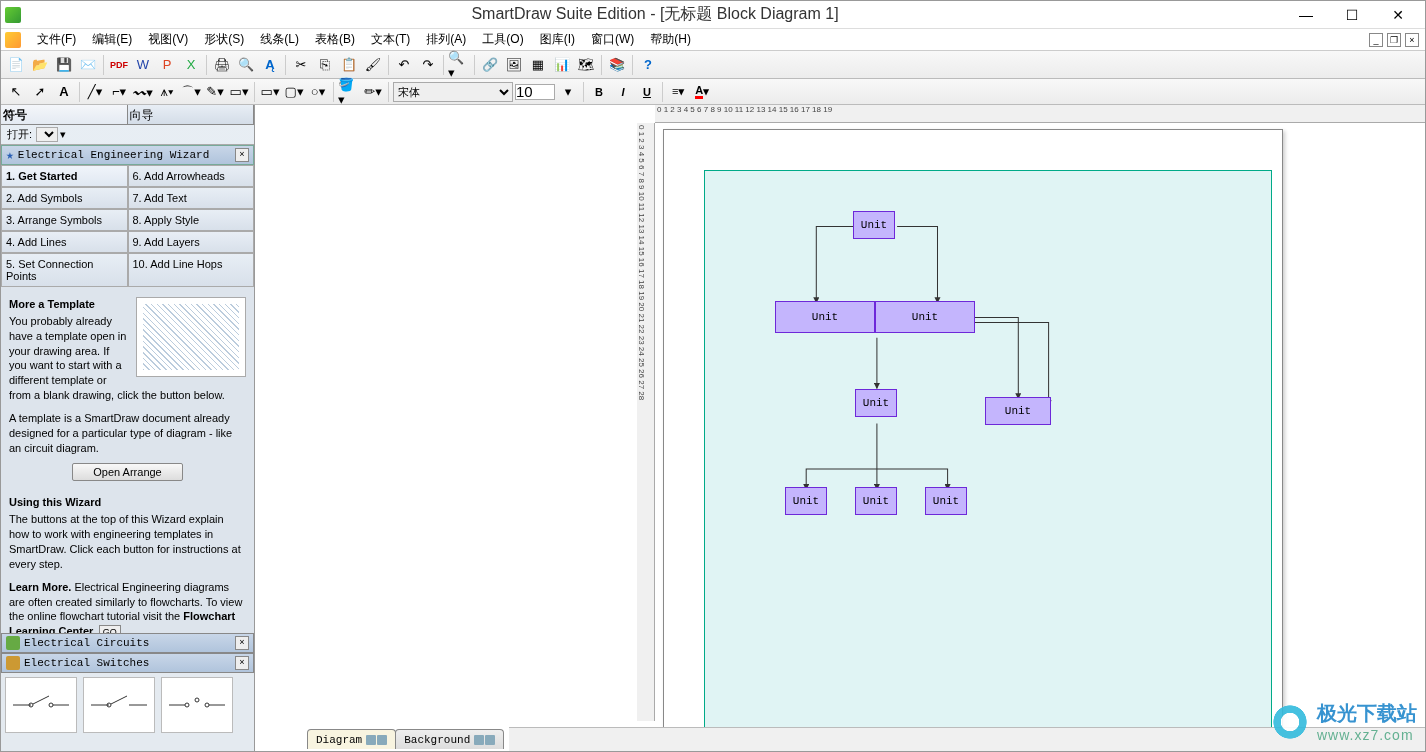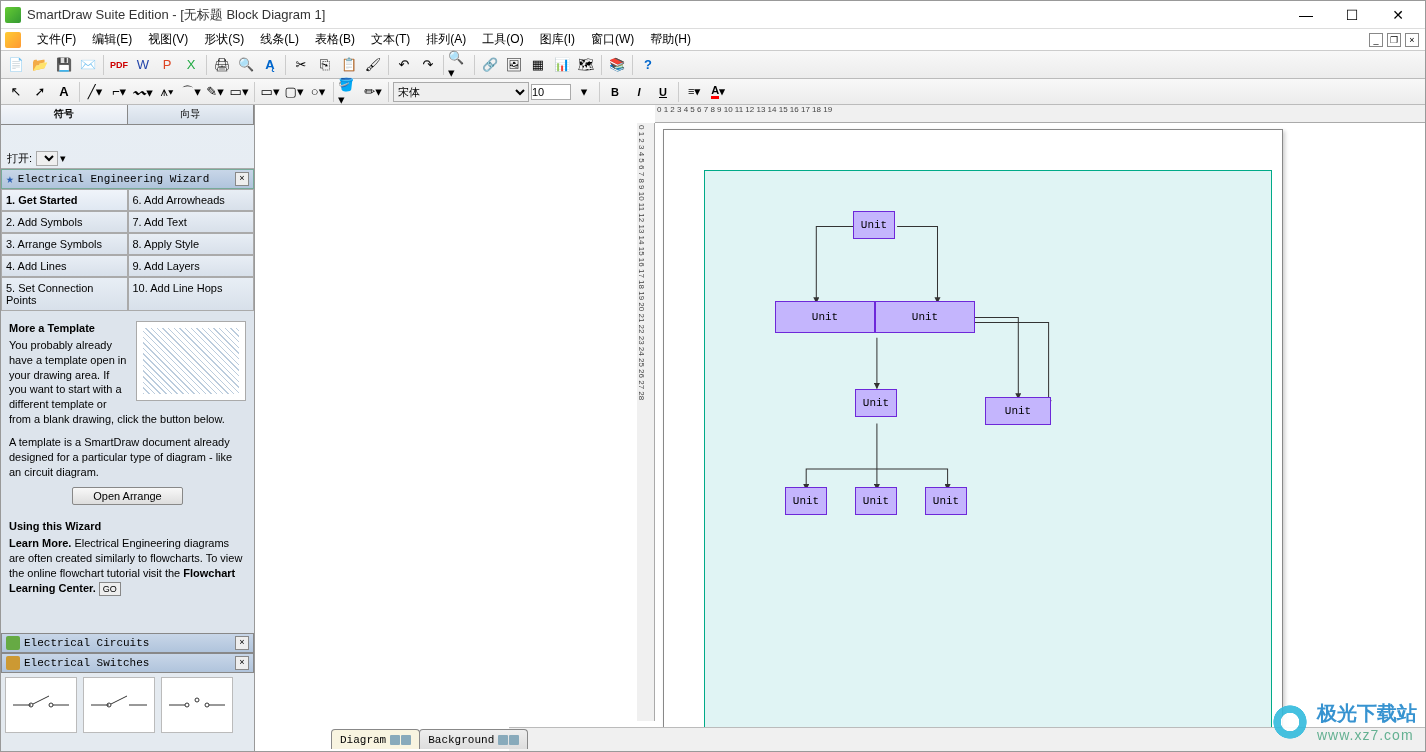--- a/index.html
+++ b/index.html
@@ -1,40 +1,40 @@
 <!DOCTYPE html>
 <html><head>
 <meta charset="utf-8">
 <style>
 * { box-sizing: border-box; margin: 0; padding: 0; }
 body { font-family: "Microsoft YaHei", Tahoma, sans-serif; font-size: 11px; background: #f0f0f0; overflow: hidden; }
 .window { width: 1426px; height: 752px; background: #fff; display: flex; flex-direction: column; border: 1px solid #999; }
 .titlebar { height: 28px; background: #fff; display: flex; align-items: center; padding: 0 4px; border-bottom: 1px solid #ddd; }
 .titlebar .app-icon { width: 16px; height: 16px; background: linear-gradient(135deg,#6c3,#393); border-radius: 2px; margin-right: 6px; }
-.titlebar .title { flex: 1; font-size: 13px; color: #333; }
+.titlebar .title { flex: 1; font-size: 16px; color: #333; text-align: center; }
 .titlebar .winbtns { display: flex; }
 .titlebar .winbtn { width: 46px; height: 28px; display: flex; align-items: center; justify-content: center; font-size: 14px; cursor: pointer; }
 .menubar { height: 22px; background: #fff; display: flex; align-items: center; padding: 0 4px; border-bottom: 1px solid #ccc; }
 .menubar .mlogo { width: 16px; height: 16px; background: linear-gradient(135deg,#fc3,#f93); border-radius: 2px; margin-right: 8px; }
 .menubar .mitem { padding: 2px 8px; font-size: 12px; cursor: pointer; }
 .menubar .spacer { flex: 1; }
 .menubar .mdiicon { width: 14px; height: 14px; margin: 0 2px; border: 1px solid #888; font-size: 9px; display:flex;align-items:center;justify-content:center; cursor:pointer; }
 .toolbar { height: 28px; background: linear-gradient(#f8f8f8,#ececec); border-bottom: 1px solid #bbb; display: flex; align-items: center; padding: 0 4px; gap: 2px; }
 .tbtn { width: 22px; height: 22px; display: flex; align-items: center; justify-content: center; border-radius: 2px; cursor: pointer; font-size: 13px; }
 .tsep { width: 1px; height: 20px; background: #ccc; margin: 0 2px; }
 .toolbar2 { height: 26px; background: linear-gradient(#f8f8f8,#ececec); border-bottom: 1px solid #bbb; display: flex; align-items: center; padding: 0 4px; gap: 2px; }
 .fontsel { height: 20px; font-size: 11px; border: 1px solid #aaa; }
-.sizesel { width: 40px; height: 16px; font-size: 11px; border: 1px solid #aaa; }
+.sizesel { width: 40px; height: 16px; font-size: 15px; border: 1px solid #aaa; }
 .fmtbtn { width: 22px; height: 20px; display:flex;align-items:center;justify-content:center; font-weight: bold; cursor:pointer; border-radius:2px;}
 .main { flex: 1; display: flex; overflow: hidden; }
 .sidebar { width: 254px; background: linear-gradient(#e8eef4,#dce4ec); border-right: 1px solid #999; display: flex; flex-direction: column; overflow: hidden; }
 .sidetabs { height: 20px; display: flex; background: linear-gradient(#d0dae6,#c0cddc); border-bottom: 1px solid #888; }
-.sidetab { flex: 1; text-align: center; padding: 2px; font-size: 10px; border-right: 1px solid #888; cursor:pointer; background:linear-gradient(#e8eef5,#d4dde8); }
+.sidetab { flex: 1; padding: 2px; font-size: 12px; border-right: 1px solid #888; cursor:pointer; background:linear-gradient(#e8eef5,#d4dde8); }
 .sidetab.active { background: linear-gradient(#f4f6fa,#e4eaf2); font-weight:bold; }
-.openrow { height: 20px; padding: 2px 6px; font-size: 11px; border-bottom: 1px solid #aaa; display:flex;align-items:center;margin-top:24px; }
+.openrow { height: 20px; padding: 2px 6px; font-size: 11px; border-bottom: 1px solid #aaa; display:flex;align-items:center; }
 .openrow select { font-size:10px; border:1px solid #aaa; margin-left:4px;}
 .panelhdr { height: 20px; background: linear-gradient(#c8d6e8,#b0c4dc); border: 1px solid #7a9; display: flex; align-items: center; padding: 0 4px; font-family: "Courier New", monospace; font-size: 11px; gap: 4px; }
 .panelhdr .star { color: #2a5fb4; font-size: 13px; }
 .panelhdr .closex { margin-left: auto; width: 14px; height: 14px; border: 1px solid #888; background:#eee; font-size: 9px; display:flex;align-items:center;justify-content:center; cursor:pointer; }
 .wizgrid { display: grid; grid-template-columns: 1fr 1fr; }
 .wizcell { border: 1px solid #aaa; padding: 4px 4px; font-size: 11px; background: linear-gradient(#e8eef5,#d8e0ea); cursor:pointer; }
 .wizcell.active { font-weight: bold; background:linear-gradient(#f0f4fa,#e0e8f2); }
 .wizbody { flex: 1; padding: 10px 8px; overflow-y: auto; font-size: 11px; line-height: 1.35; background:#dde4ec; }
 .wizbody h4 { font-size: 11px; font-weight: bold; margin-bottom: 2px; }
 .wizbody p { margin-bottom: 8px; }
@@ -49,21 +49,21 @@
 .symcard { width:72px; height:56px; background:#fff; border:1px solid #bbb; display:flex;align-items:center;justify-content:center; cursor:pointer; }
 .symcard svg { width:60px; height:30px; }
 .canvas { flex: 1; background: #fff; position: relative; overflow: hidden; }
 .hruler { position:absolute; left:400px; top:0; right:0; height:18px; background:#f0f0f0; border-bottom:1px solid #aaa; font-size:8px; overflow:hidden; white-space:nowrap; padding-left:2px; color:#444;}
 .vruler { position:absolute; left:382px; top:18px; width:18px; bottom:30px; background:#f0f0f0; border-right:1px solid #aaa; font-size:8px; writing-mode:vertical-lr; overflow:hidden; color:#444; padding-top:2px;}
 .page { position:absolute; left:408px; top:24px; width:620px; height:660px; background:#fff; border:1px solid #888; box-shadow:2px 2px 4px rgba(0,0,0,0.2);}
 .bgrect { position:absolute; left:40px; top:40px; right:10px; bottom:10px; background:#e0f4f4; border:1px solid #0a8;}
 .sampletxt { position:absolute; right:20px; bottom:14px; font-style:italic; font-family:"Times New Roman",serif; font-size:13px; color:#222;}
 .blk { position:absolute; background:#c4b5fd; border:1px solid #6d28d9; display:flex; align-items:center; justify-content:center; font-family:"Courier New",monospace; font-size:11px; color:#000; }
 .conn { position:absolute; pointer-events:none; }
-.doctabs { position:absolute; left:76px; bottom:2px; height:20px; display:flex; }
+.doctabs { position:absolute; left:52px; bottom:2px; height:20px; display:flex; }
 .doctab { border:1px solid #888; border-bottom:none; padding:1px 8px; font-family:"Courier New",monospace; font-size:11px; background:linear-gradient(#eee,#ddd); margin-right:-1px; cursor:pointer; border-radius:4px 4px 0 0; display:flex;align-items:center; gap:4px;}
 .doctab.active { background:#f8f4e0; }
 .dticons { display:flex; gap:1px; }
 .dticons span { width:10px;height:10px; background:#8ab; border-radius:1px; }
 .bottombar { position:absolute; left:254px; right:0; bottom:0; height:24px; background:#f0f0f0; border-top:1px solid #bbb;}
 .watermark { position:absolute; right:8px; bottom:8px; display:flex; align-items:center; gap:6px; opacity:0.9;}
 .watermark .wlogo { width:42px; height:42px; border-radius:50%; background:radial-gradient(circle,#fff 30%,#3bd 32%,#3bd 55%,transparent 57%); position:relative;}
 .watermark .wtxt { font-size:20px; font-weight:bold; color:#28c; }
 .watermark .wsub { font-size:14px; color:#5a8; letter-spacing:1px;}
 </style>
@@ -151,21 +151,21 @@
     <div class="tbtn">✎▾</div>
     <div class="tbtn">▭▾</div>
     <div class="tsep"></div>
     <div class="tbtn">▭▾</div>
     <div class="tbtn">▢▾</div>
     <div class="tbtn">○▾</div>
     <div class="tsep"></div>
     <div class="tbtn">🪣▾</div>
     <div class="tbtn">✏▾</div>
     <div class="tsep"></div>
-    <select class="fontsel" style="width:136px">
+    <select class="fontsel" style="width:120px">
       <option>宋体</option>
     </select>
     <input class="sizesel" value="10" style="">
     <div class="tbtn">▾</div>
     <div class="tsep"></div>
     <div class="fmtbtn">B</div>
     <div class="fmtbtn" style="font-style:italic">I</div>
     <div class="fmtbtn" style="text-decoration:underline">U</div>
     <div class="tsep"></div>
     <div class="fmtbtn">≡▾</div>
@@ -201,20 +201,21 @@
         <div class="wizcell">5. Set Connection Points</div>
         <div class="wizcell">10. Add Line Hops</div>
       </div>
       <div class="wizbody">
         <div class="thumbimg"></div>
         <h4>More a Template</h4>
         <p>You probably already have a template open in your drawing area. If you want to start with a different template or from a blank drawing, click the button below.</p>
         <p>A template is a SmartDraw document already designed for a particular type of diagram - like an circuit diagram.</p>
         <button class="openbtn">Open Arrange</button>
         <h4>Using this Wizard</h4>
+        <p>The buttons at the top of this Wizard explain how to work with engineering templates in SmartDraw. Click each button for instructions at every step.</p>
         <p>
           <b>Learn More.</b><span> Electrical Engineering diagrams are often created similarly to flowcharts. To view the online flowchart tutorial visit the </span><b>Flowchart Learning Center.</b>
           <span class="gobtn">GO</span>
         </p>
       </div>
       <div class="shelfhdr">
         <span class="sicon"></span>
         <span>Electrical Circuits</span>
         <span class="closex">×</span>
       </div>

